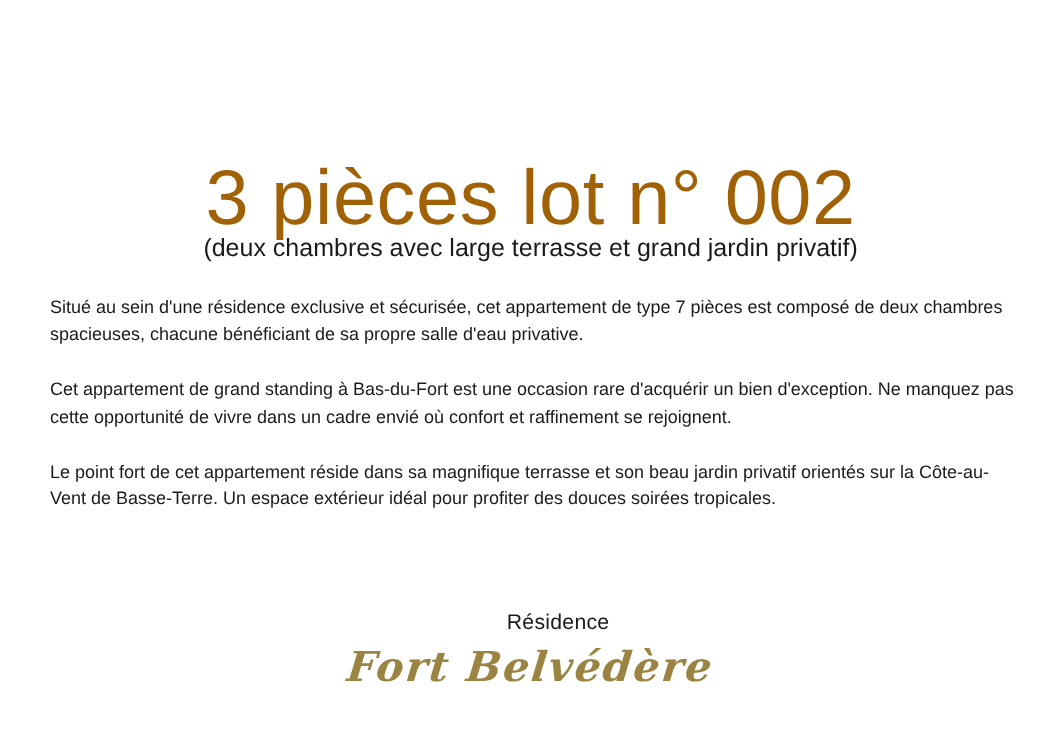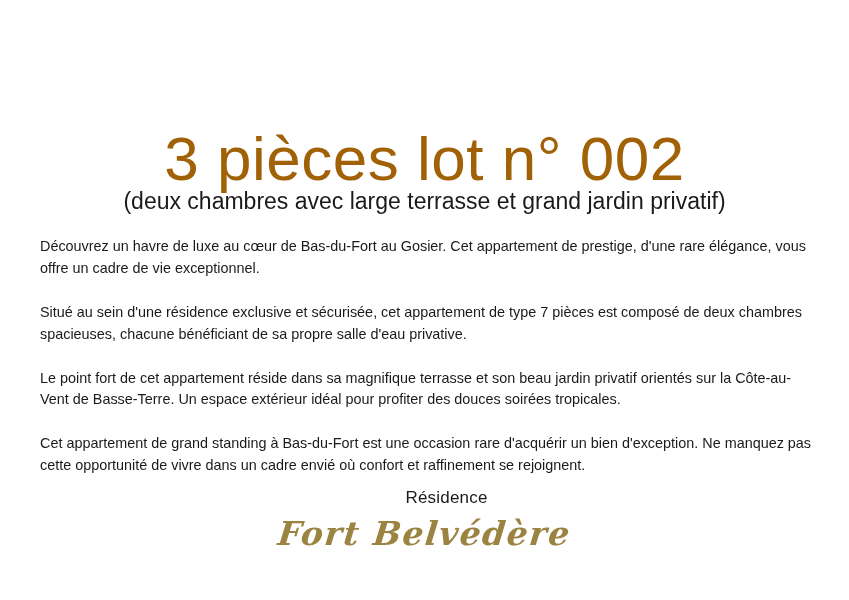--- a/index.html
+++ b/index.html
@@ -33,21 +33,21 @@
     color: #a16207;
     letter-spacing: 0.5px;
     font-family: "Liberation Sans", sans-serif;
   }
   .subtitle {
     position: absolute;
     top: 188px;
     left: 0;
     width: 849px;
     text-align: center;
-    font-size: 23px;
+    font-size: 20px;
     font-weight: 400;
     color: #1a1a1a;
     font-family: "Liberation Sans", sans-serif;
   }
   .body-copy {
     position: absolute;
     top: 236px;
     left: 40px;
     width: 772px;
   }
@@ -89,24 +89,23 @@
 </head>
 <body>
 
 <div class="page">
 
   <h1 class="title">3 pièces lot n° 002</h1>
 
   <div class="subtitle">(deux chambres avec large terrasse et grand jardin privatif)</div>
 
   <div class="body-copy">
-    <p>Découvrez un havre de luxe au cœur de Bas-du-Fort au Gosier. Cet appartement de prestige, d'une rare élégance, vous offre un cadre de vie exceptionnel.</p>
     <p>Situé au sein d'une résidence exclusive et sécurisée, cet appartement de type 7 pièces est composé de deux chambres spacieuses, chacune bénéficiant de sa propre salle d'eau privative.</p>
+    <p>Cet appartement de grand standing à Bas-du-Fort est une occasion rare d'acquérir un bien d'exception. Ne manquez pas cette opportunité de vivre dans un cadre envié où confort et raffinement se rejoignent.</p>
     <p>Le point fort de cet appartement réside dans sa magnifique terrasse et son beau jardin privatif orientés sur la Côte-au-Vent de Basse-Terre. Un espace extérieur idéal pour profiter des douces soirées tropicales.</p>
-    <p>Cet appartement de grand standing à Bas-du-Fort est une occasion rare d'acquérir un bien d'exception. Ne manquez pas cette opportunité de vivre dans un cadre envié où confort et raffinement se rejoignent.</p>
   </div>
 
   <div class="residence-block">
     <div class="residence-label">Résidence</div>
     <div class="residence-name">Fort Belvédère</div>
   </div>
 
 </div>
 
 </body></html>

